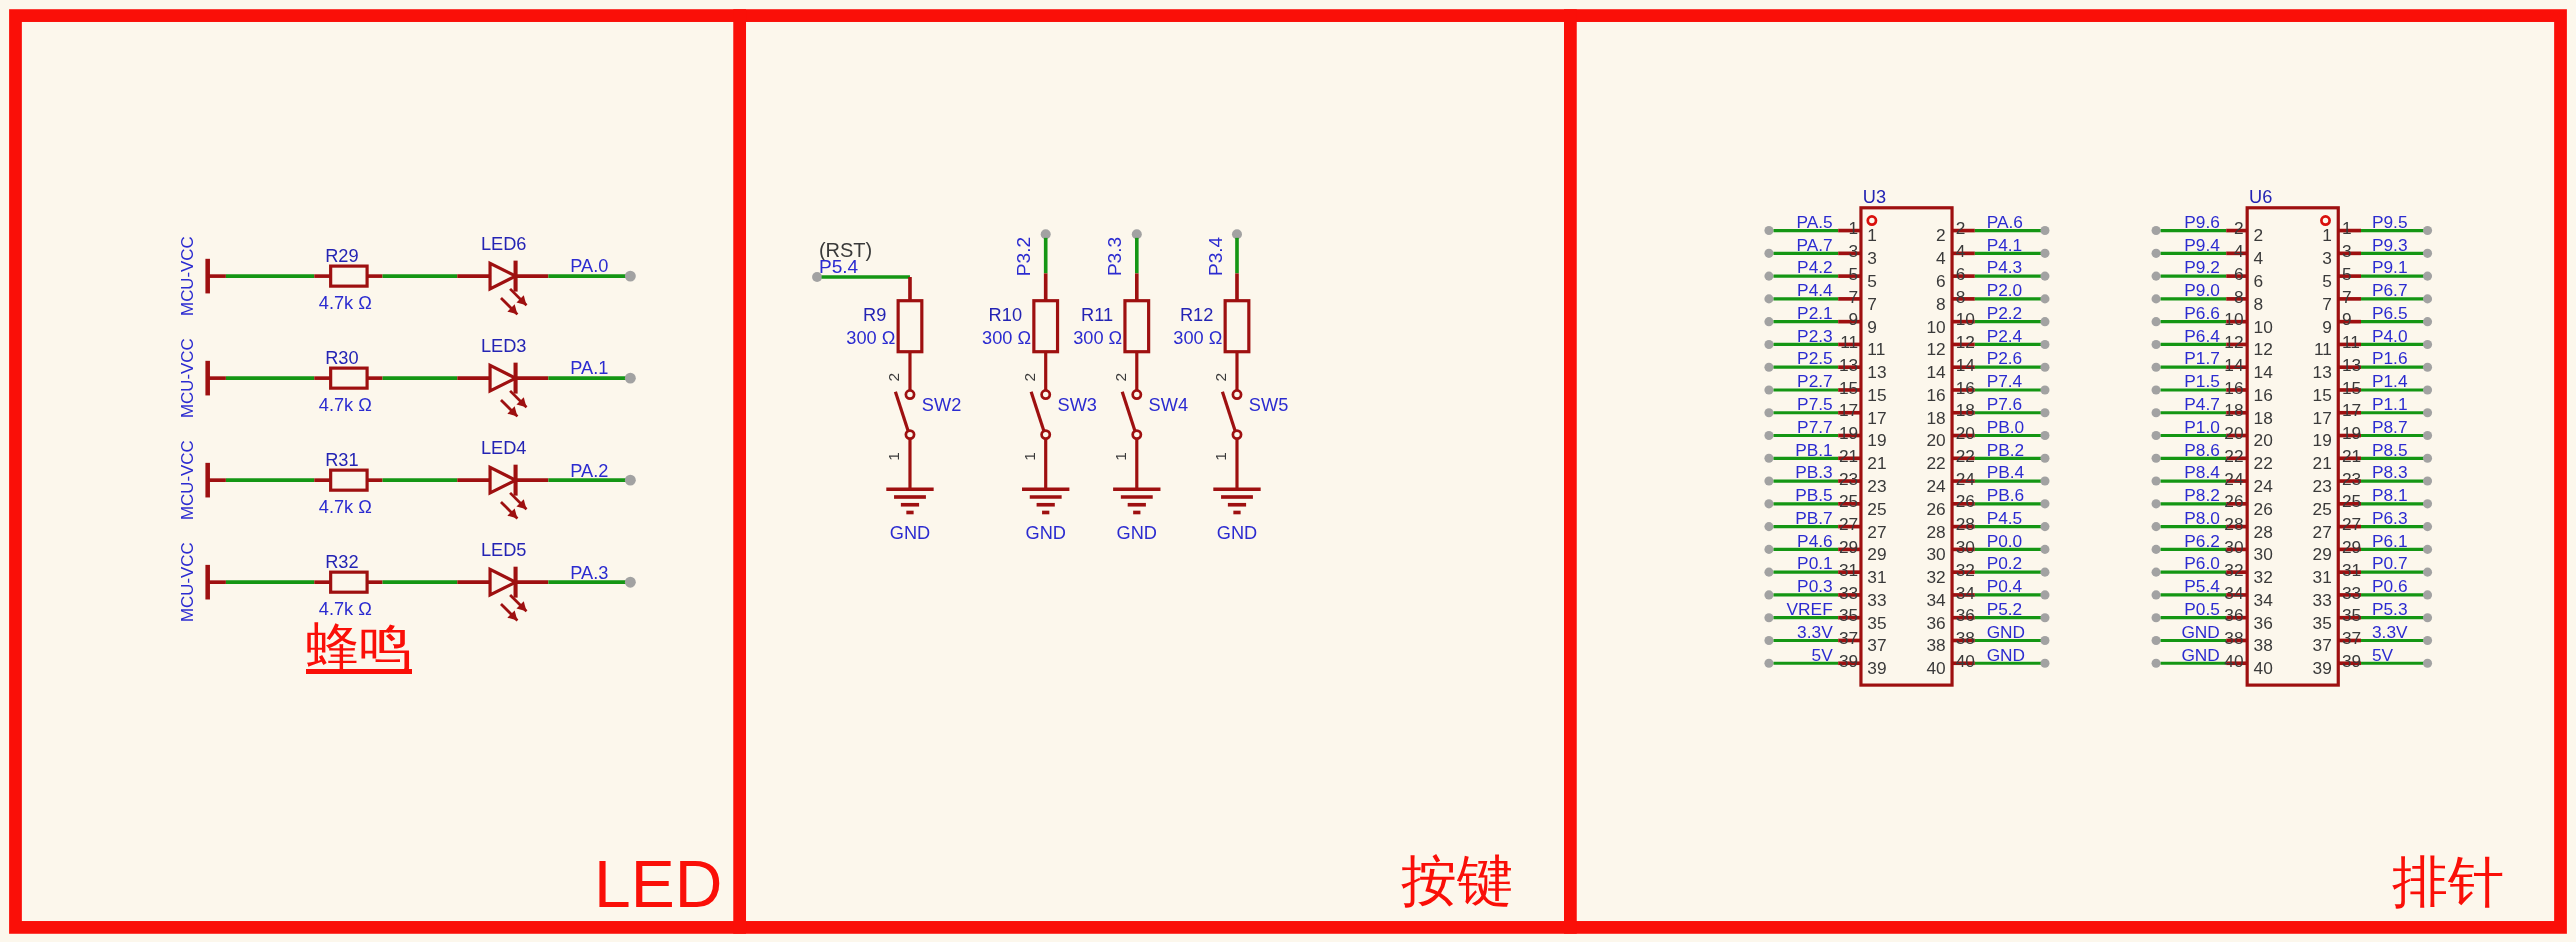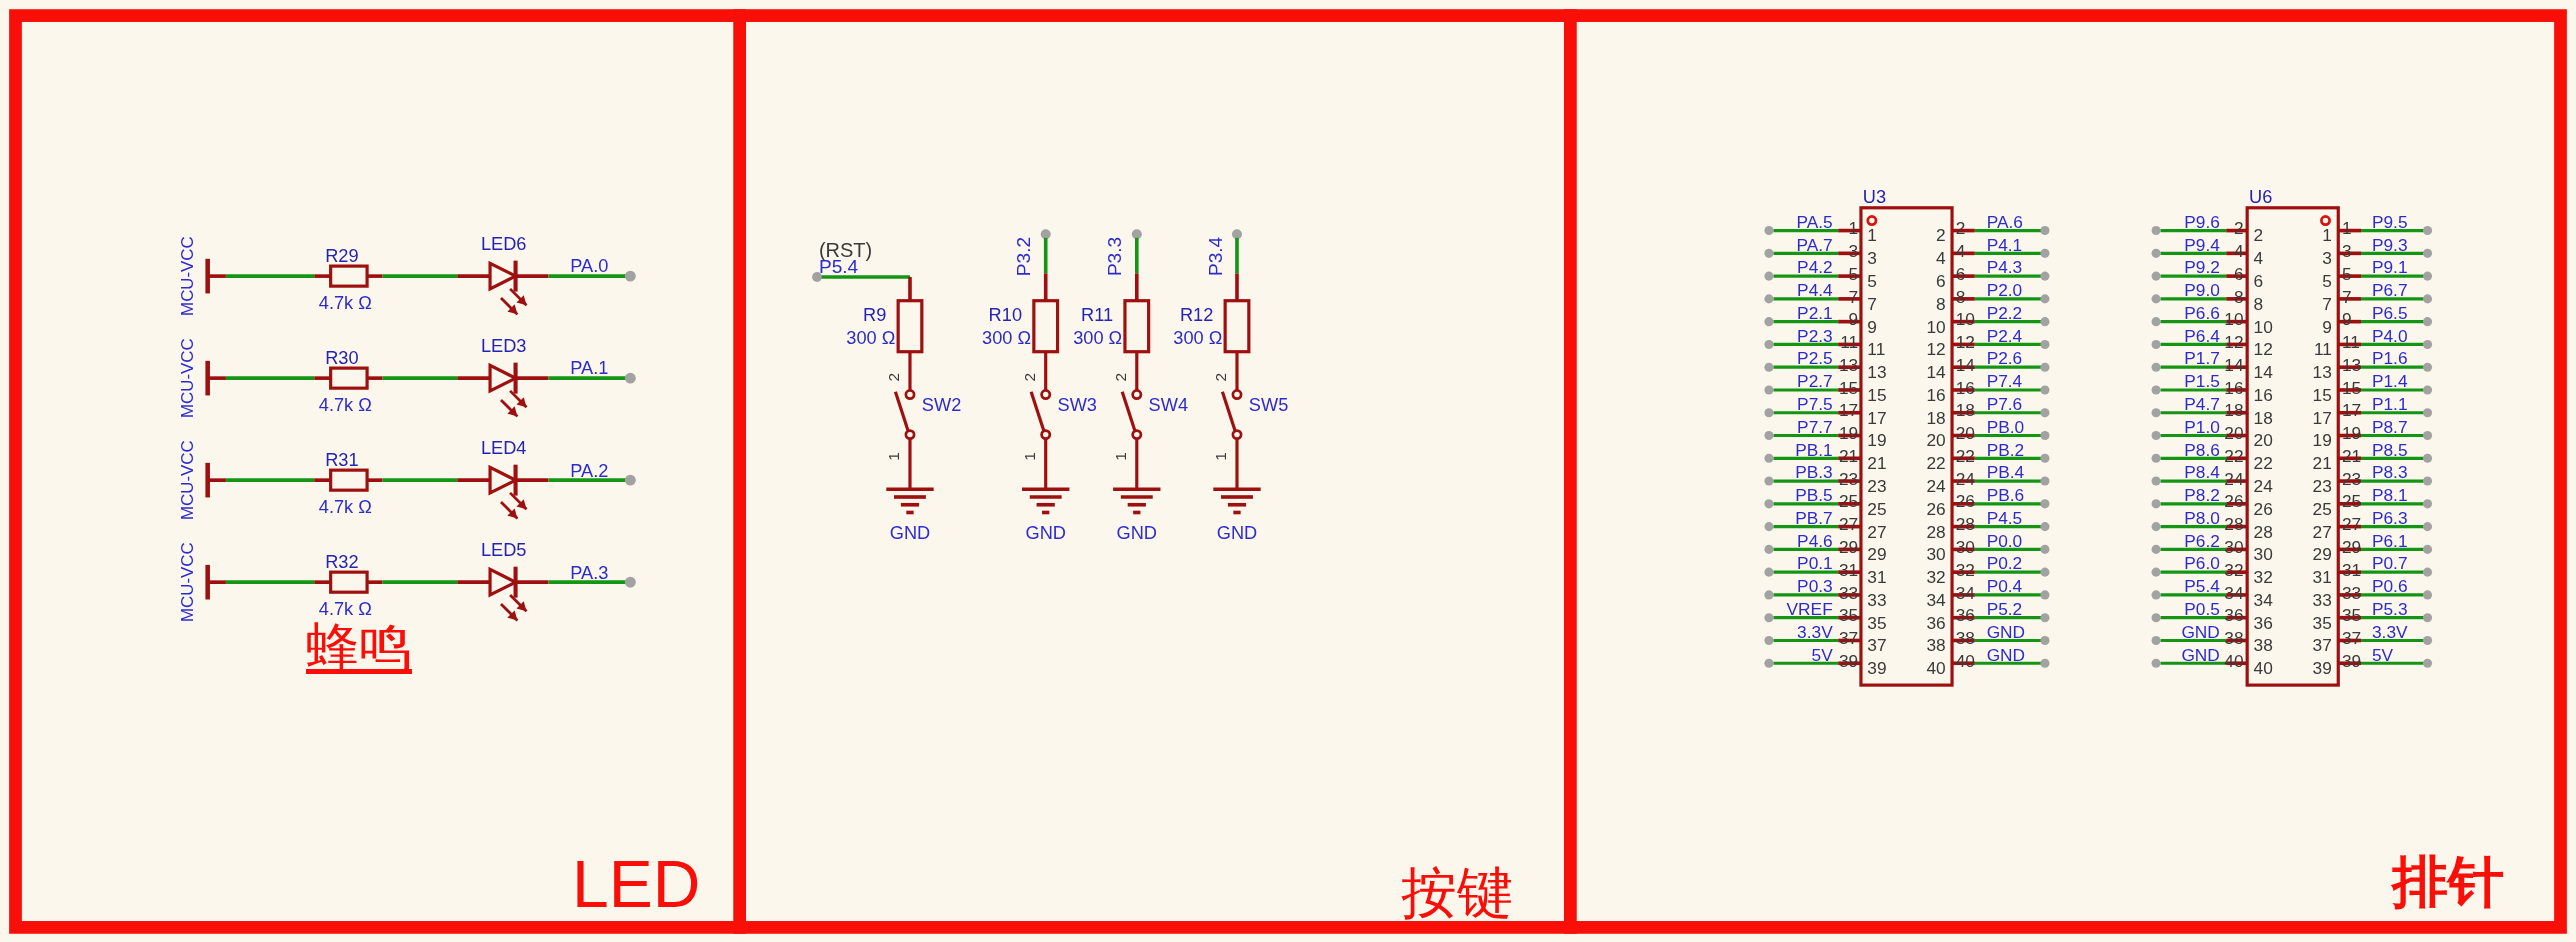--- a/index.html
+++ b/index.html
@@ -3,23 +3,23 @@
 <meta charset="utf-8">
 <style>
   html,body{margin:0;padding:0;}
   body{background:var(--bg,#FCF7EC);font-family:"Liberation Sans","DejaVu Sans",sans-serif;}
   .canvas{position:relative;width:2576px;height:943px;background:var(--bg,#FCF7EC);overflow:hidden;}
   svg{position:absolute;left:0;top:0;}
   svg text{font-family:"Liberation Sans","DejaVu Sans",sans-serif;}
   .big-label{position:absolute;line-height:1;color:var(--title,#FA0F08);white-space:nowrap;
              font-family:"Liberation Sans","DejaVu Sans",sans-serif;}
   #lbl-buzz{left:306px;top:621px;font-size:53px;text-decoration:underline;}
-  #lbl-led{left:572px;top:851px;font-size:66px;}
-  #lbl-btn{left:1401px;top:853px;font-size:56px;margin-top:12px;}
-  #lbl-pin{left:2392px;top:854px;font-size:56px;font-weight:bold;}
+  #lbl-led{left:594px;top:851px;font-size:66px;}
+  #lbl-btn{left:1401px;top:853px;font-size:56px;}
+  #lbl-pin{left:2392px;top:854px;font-size:56px;}
 </style>
 </head>
 <body style="--bg: #FCF7EC; --title: #FA0F08;">
 
 <div class="canvas">
   <svg id="schem" width="2576" height="943" viewBox="0 0 2828 1035">
       <g>
         <rect x="17" y="17" width="2794" height="1001" fill="none" stroke="#FA0F08" stroke-width="14"></rect>
         <line x1="812" y1="10" x2="812" y2="1025" stroke="#FA0F08" stroke-width="14"></line>
         <line x1="1724" y1="10" x2="1724" y2="1025" stroke="#FA0F08" stroke-width="14"></line>

